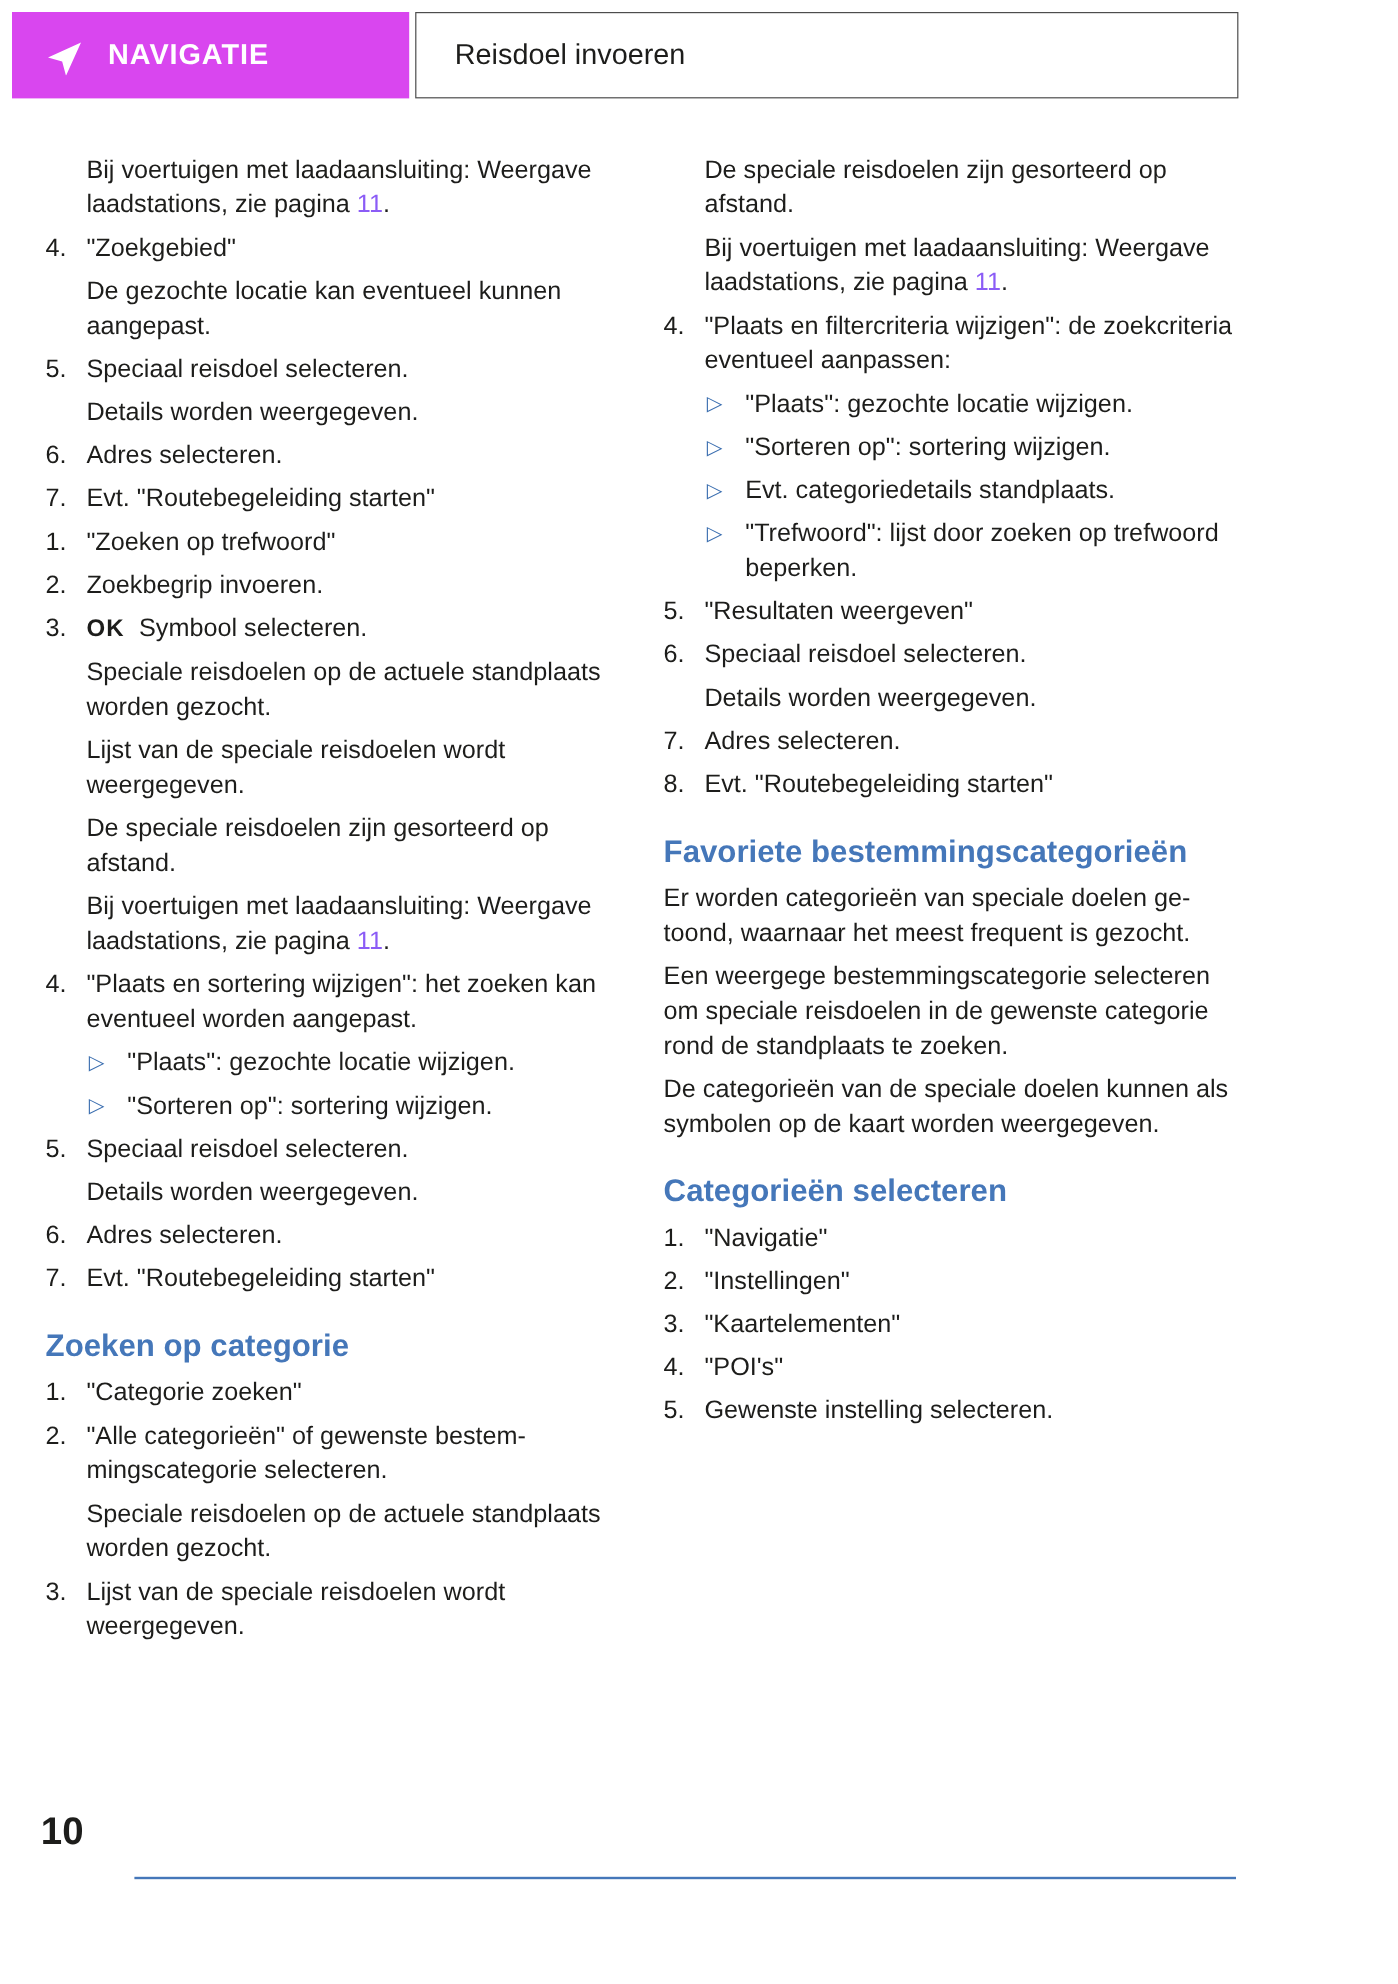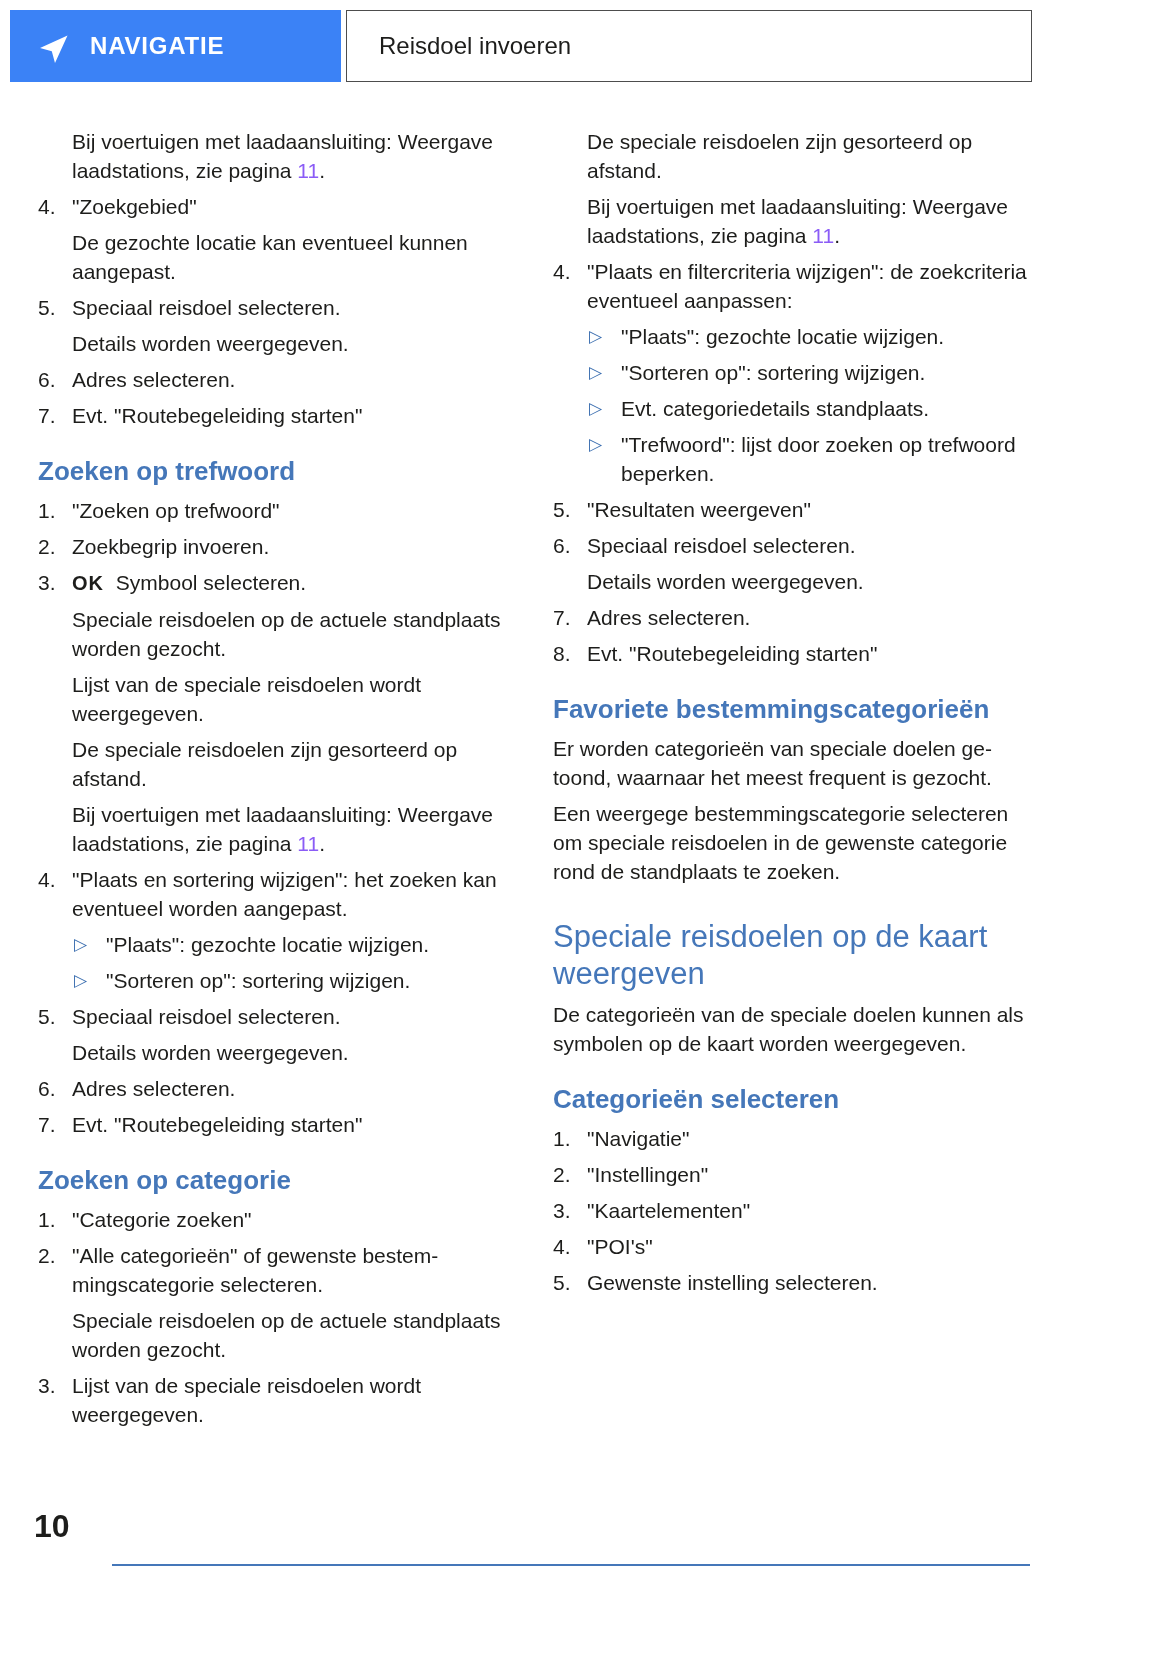--- a/index.html
+++ b/index.html
@@ -10,21 +10,21 @@
     font-family: "Liberation Sans", sans-serif;
     color: #1d1d1b;
     position: relative;
     overflow: hidden;
   }
   .page { position: relative; width: 1165px; height: 1653px; }
 
   
   .header-row { display: flex; margin: 10px 133px 0 10px; height: 72px; }
   .chapter-box {
-    background: #3b82f6; color: #fff;
+    background: #d946ef; color: #fff;
     width: 331px; flex: none;
     display: flex; align-items: center;
     padding-left: 30px; gap: 16px;
   }
   .nav-icon { width: 34px; height: 34px; display: inline-flex; }
   .nav-icon svg { width: 34px; height: 34px; }
   .chapter-label { font-size: 24px; font-weight: bold; letter-spacing: 0.8px; }
   .title-box {
     flex: 1; margin-left: 5px;
     border: 1px solid #4d4d4d;
@@ -100,21 +100,20 @@
         </div>
         <div class="b-body">Details worden weergegeven.</div>
         <div class="b-num">
           <span class="num">6.</span>
           <span class="txt">Adres selecteren.</span>
         </div>
         <div class="b-num">
           <span class="num">7.</span>
           <span class="txt">Evt. "Routebegeleiding starten"</span>
         </div>
-        <div class="h2">Zoeken op trefwoord</div>
         <div class="b-num">
           <span class="num">1.</span>
           <span class="txt">"Zoeken op trefwoord"</span>
         </div>
         <div class="b-num">
           <span class="num">2.</span>
           <span class="txt">Zoekbegrip invoeren.</span>
         </div>
         <div class="b-num">
           <span class="num">3.</span>
@@ -200,21 +199,20 @@
           <span class="num">7.</span>
           <span class="txt">Adres selecteren.</span>
         </div>
         <div class="b-num">
           <span class="num">8.</span>
           <span class="txt">Evt. "Routebegeleiding starten"</span>
         </div>
         <div class="h2">Favoriete bestemmingscategorieën</div>
         <div class="b-para">Er worden categorieën van speciale doelen ge­toond, waarnaar het meest frequent is ge­zocht.</div>
         <div class="b-para">Een weergege bestemmingscategorie selecte­ren om speciale reisdoelen in de gewenste ca­tegorie rond de standplaats te zoeken.</div>
-        <div class="h1">Speciale reisdoelen op de kaart weergeven</div>
         <div class="b-para">De categorieën van de speciale doelen kunnen als symbolen op de kaart worden weergege­ven.</div>
         <div class="h2">Categorieën selecteren</div>
         <div class="b-num">
           <span class="num">1.</span>
           <span class="txt">"Navigatie"</span>
         </div>
         <div class="b-num">
           <span class="num">2.</span>
           <span class="txt">"Instellingen"</span>
         </div>

